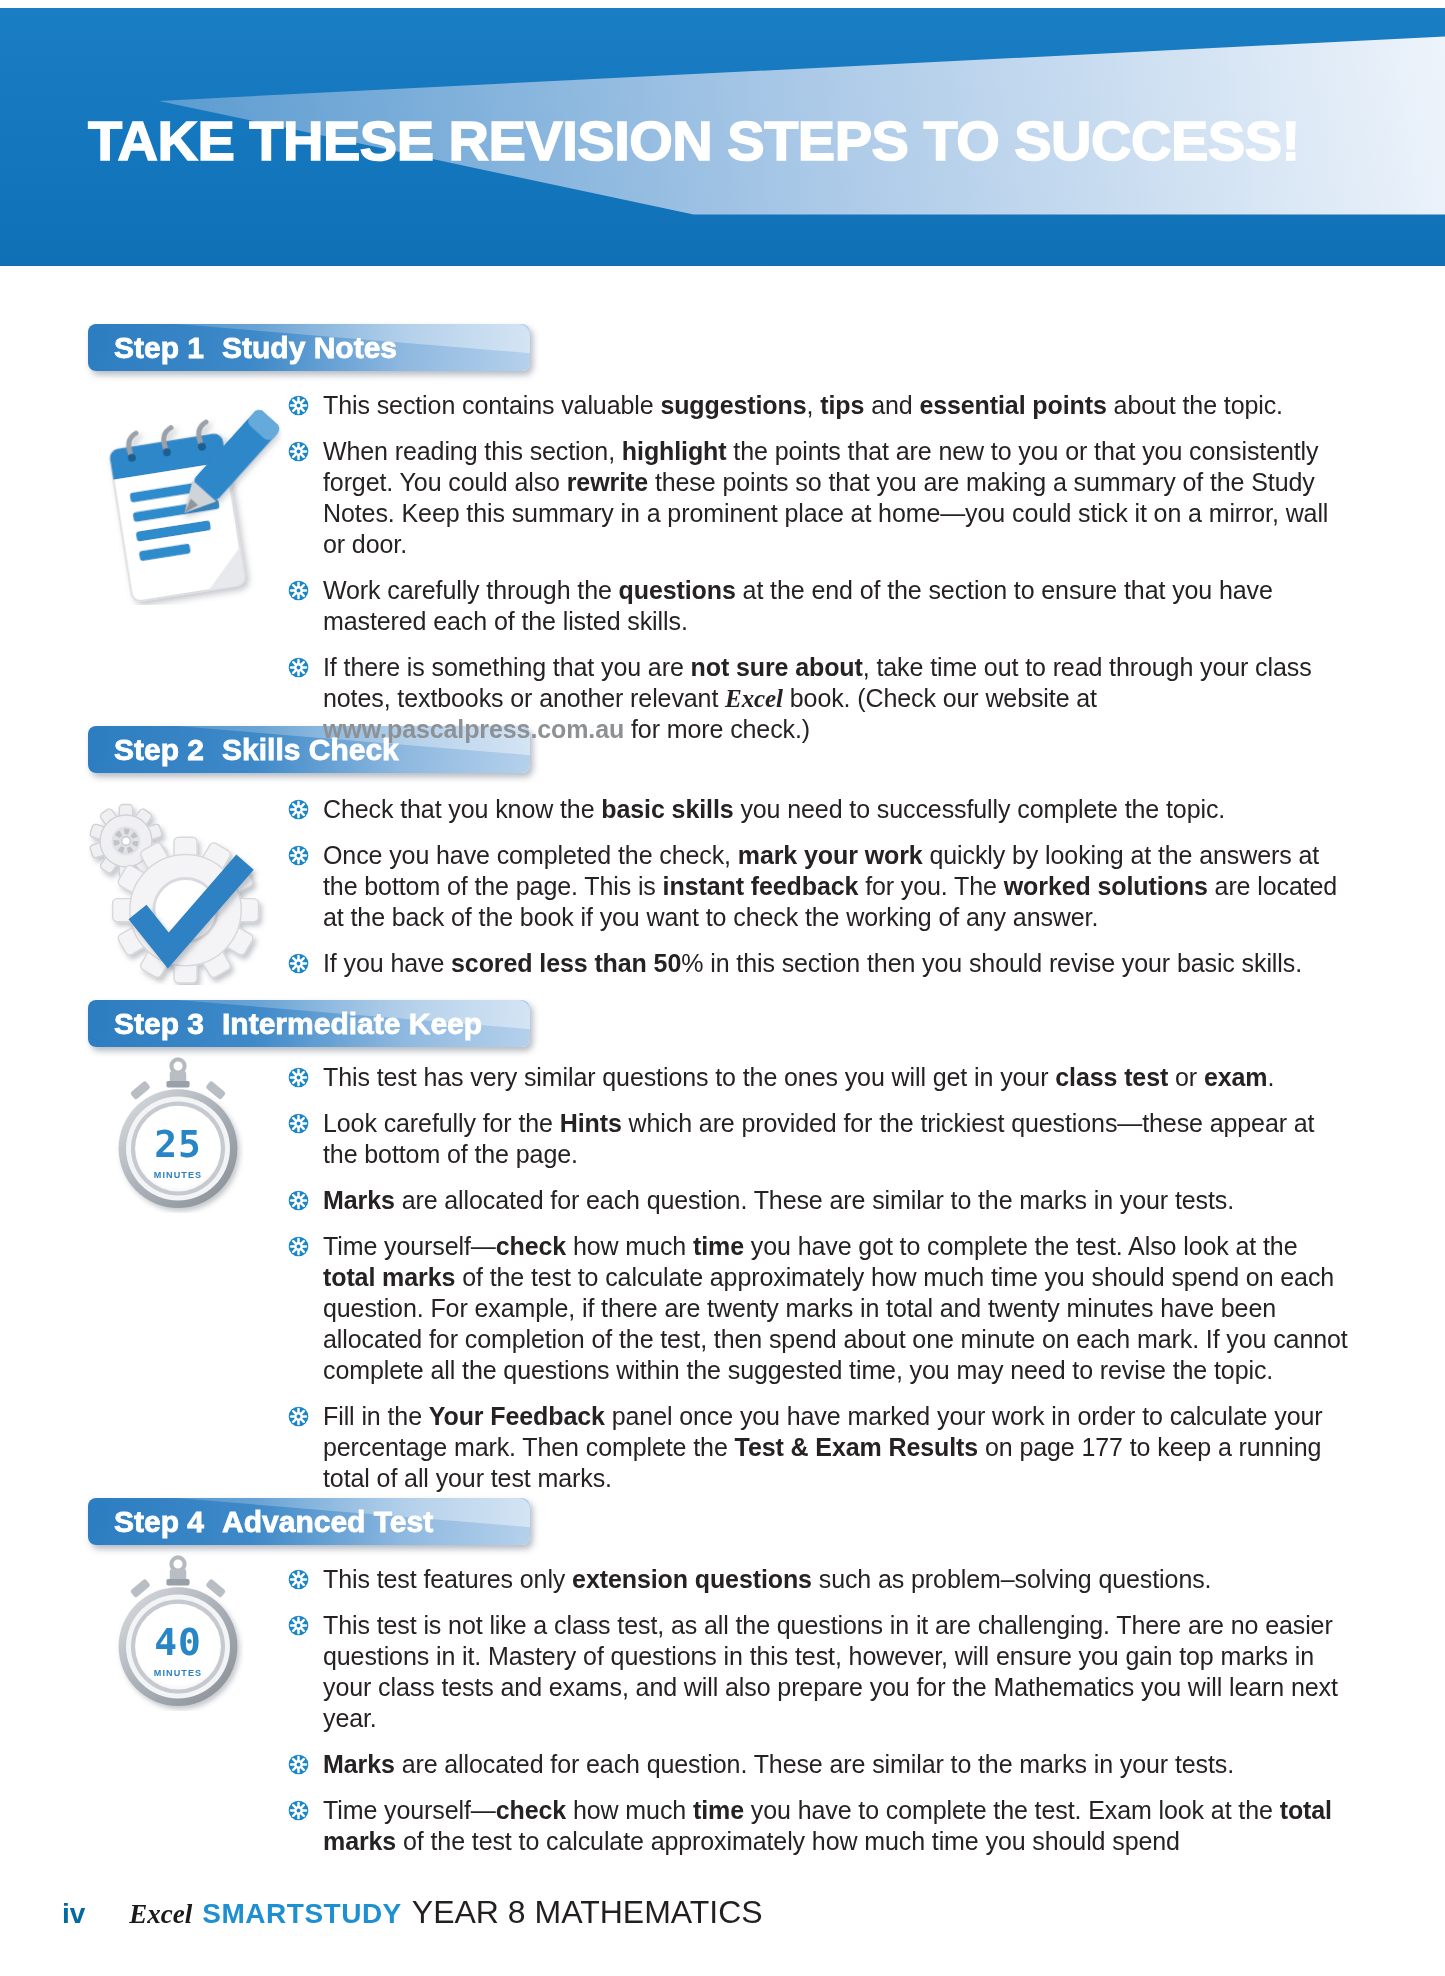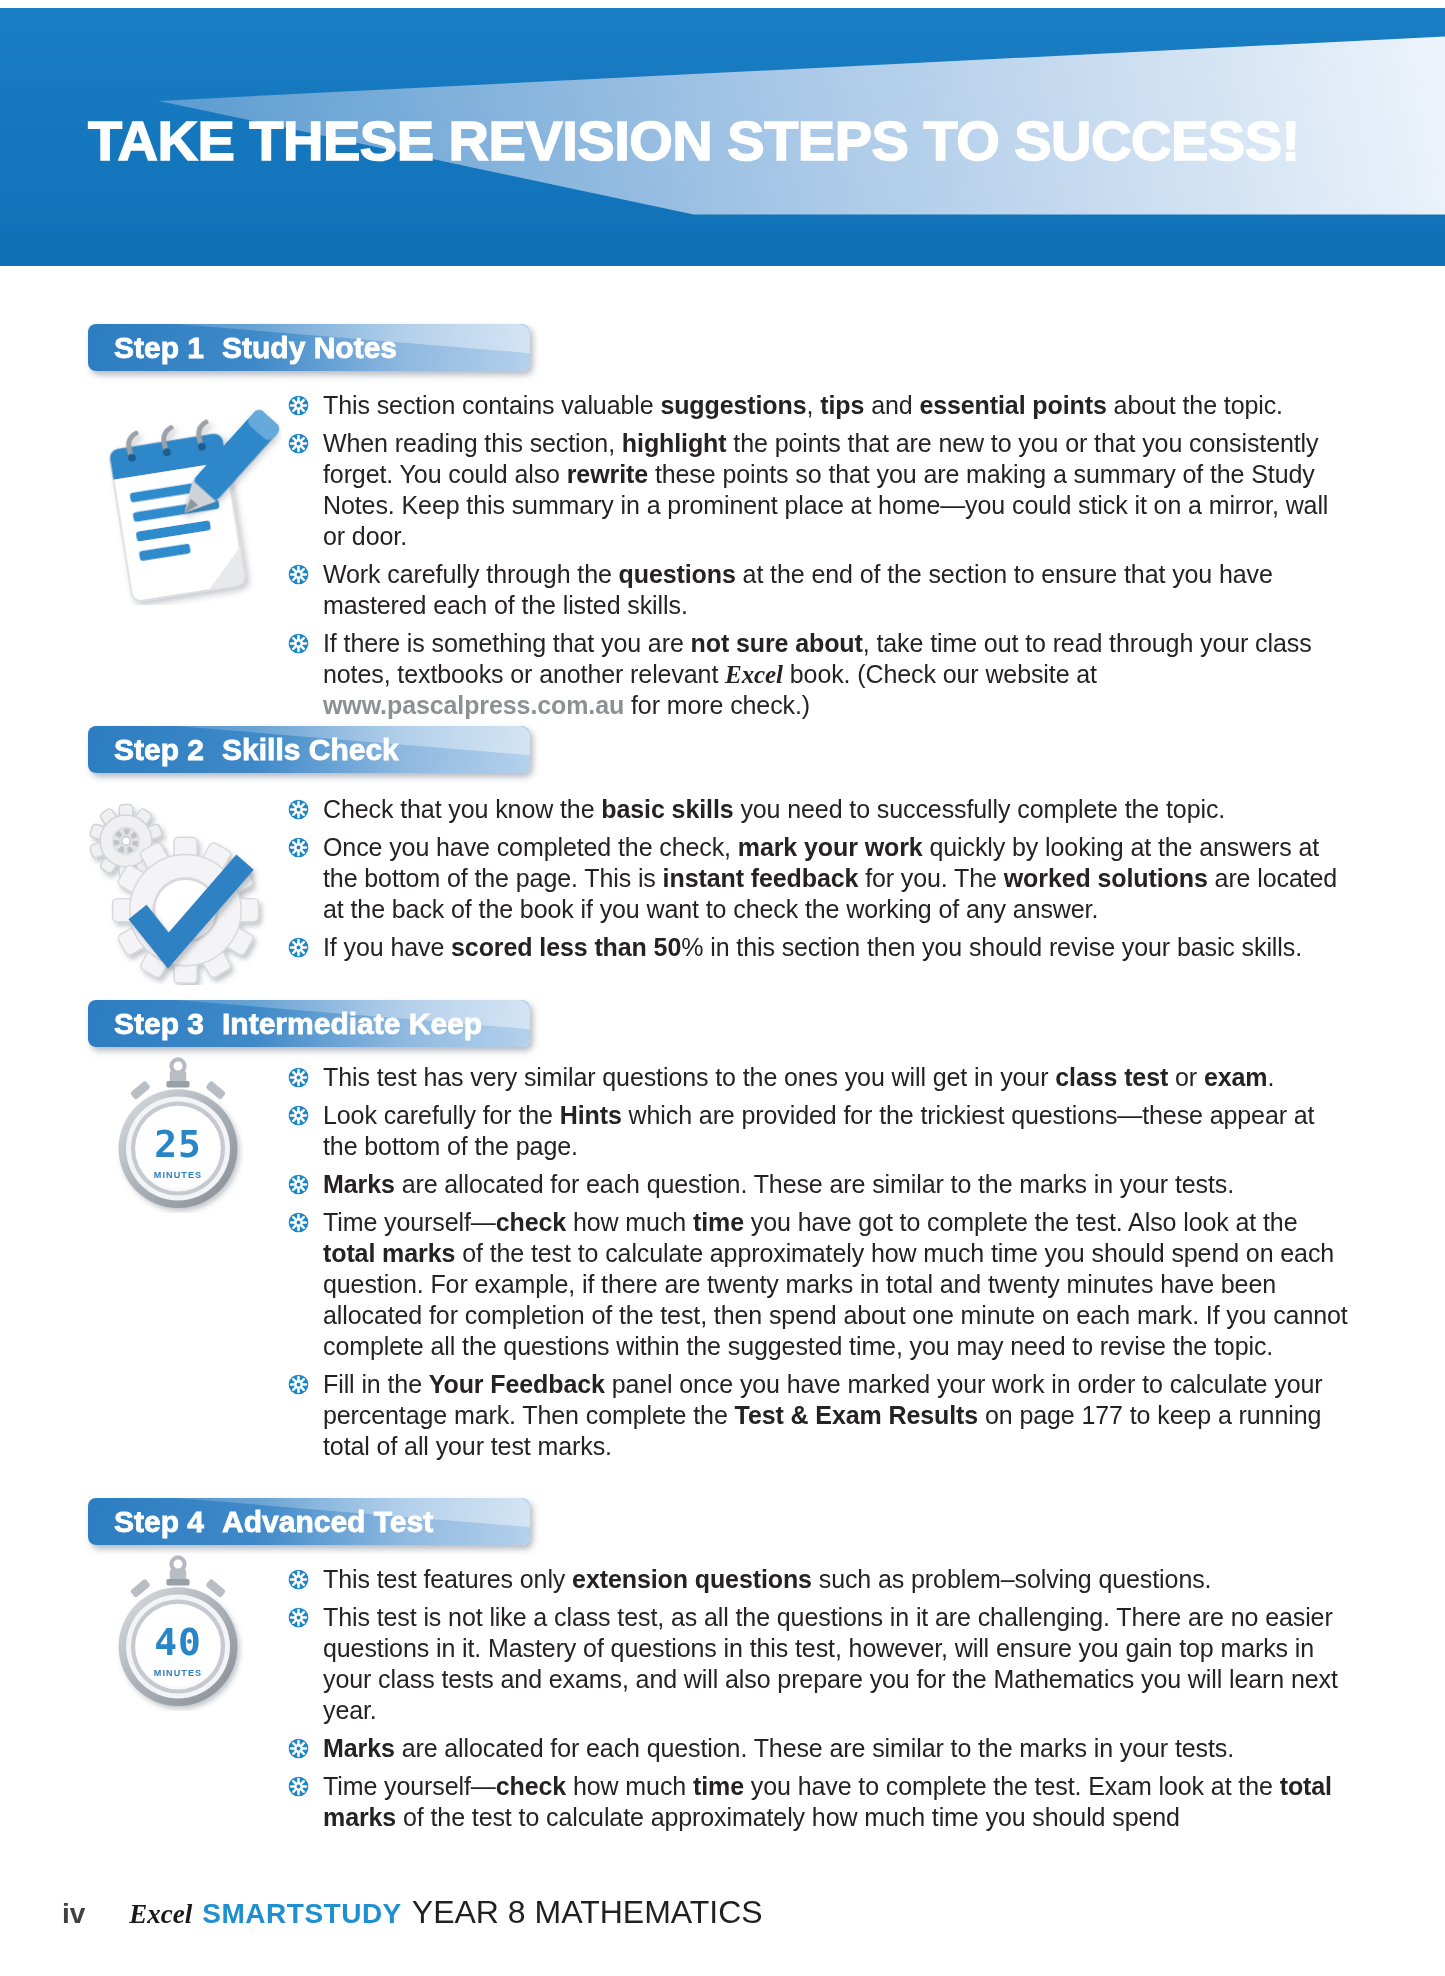--- a/index.html
+++ b/index.html
@@ -22,21 +22,21 @@
   .step-banner::after{content:"";position:absolute;inset:0;border-radius:12px;
                background:linear-gradient(to right,rgba(255,255,255,.10),rgba(255,255,255,.42));
                clip-path:polygon(20% 0,100% 0,100% 62%);}
   .step-banner .inner{position:relative;z-index:1;display:flex;gap:18px;padding-left:26px;
                line-height:47px;color:#ffffff;font-size:30px;font-weight:700;
                -webkit-text-stroke:.8px #ffffff;white-space:nowrap;}
 
   
   .bullets{position:absolute;left:288px;width:1062px;}
   .bullet-row{display:flex;align-items:flex-start;}
-  .bullet-row + .bullet-row{margin-top:7px;justify-content:flex-end;}
+  .bullet-row + .bullet-row{margin-top:15px;justify-content:flex-end;}
   .bullet-icon{flex:0 0 21px;width:21px;height:21px;margin:5px 14px 0 0;}
   .bullet-icon svg{display:block;width:21px;height:21px;}
   .bullet-text{margin:0;font-size:25px;line-height:31px;color:#262223;width:1045px;letter-spacing:-0.1px;}
   .s-b{font-weight:700;}
   .s-g{font-weight:700;color:#8d9194;}
   .s-x{font-family:"Liberation Serif",serif;font-weight:700;font-style:italic;}
 
   
   .icon-step1{position:absolute;left:85px;top:398px;width:197px;height:207px;}
   .icon-step2{position:absolute;left:78px;top:793px;width:192px;height:192px;}
@@ -44,21 +44,21 @@
   .icon-step4{position:absolute;left:112px;top:1554px;width:132px;height:157px;}
   .icon-step1 svg,.icon-step2 svg,.icon-step3 svg,.icon-step4 svg{display:block;width:100%;height:100%;}
 
   .digits{font-family:"DejaVu Sans Mono",monospace;font-weight:700;font-size:46px;
           fill:#2886c7;letter-spacing:1px;}
   .unit{font-family:"Liberation Sans",sans-serif;font-weight:700;font-size:11px;
         fill:#2a7fc0;letter-spacing:1.3px;}
 
   
   .footer{position:absolute;left:62px;top:1894px;display:flex;align-items:baseline;}
-  .page-num{color:#404040;font-weight:700;font-size:28px;margin-right:44px;}
+  .page-num{color:#0369a1;font-weight:700;font-size:28px;margin-right:44px;}
   .brand-excel{font-family:"Liberation Serif",serif;font-style:italic;font-weight:700;
                font-size:27px;color:#1a1a1a;margin-right:10px;}
   .brand-smart{color:#1e90d2;font-weight:700;font-size:28px;letter-spacing:.5px;margin-right:10px;}
   .brand-series{color:#231f20;font-weight:400;font-size:32px;}
 </style>
 </head>
 <body>
 
 <svg width="0" height="0" style="position:absolute" aria-hidden="true">
   <defs>

